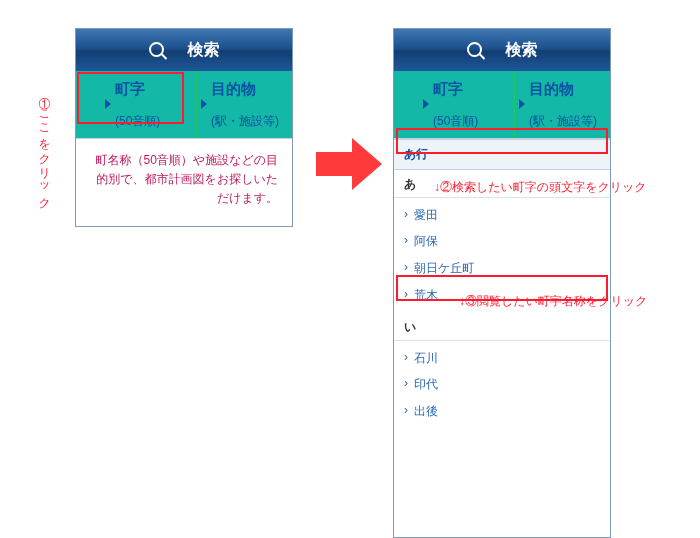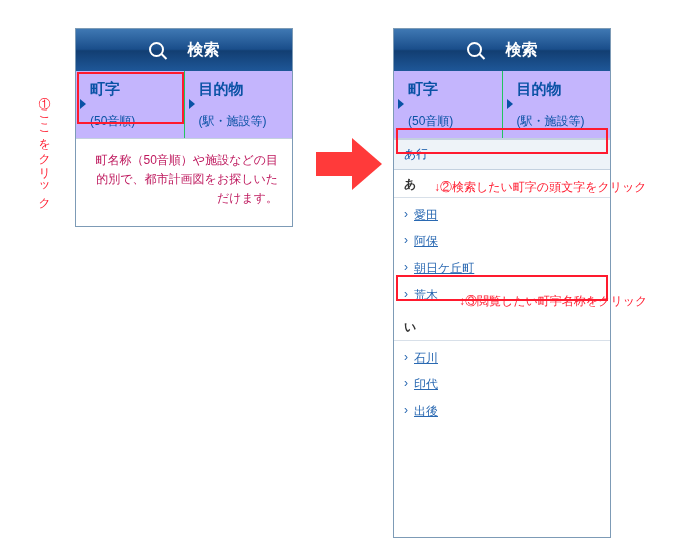--- a/index.html
+++ b/index.html
@@ -39,21 +39,21 @@
   }
   .search-icon::after {
     content: "";
     position: absolute;
     width: 2px; height: 7px;
     background: #fff;
     right: -3px; bottom: -5px;
     transform: rotate(-45deg);
   }
 
-  .tabs { display: flex; background: #c4b5fd; border-bottom: 1px solid #c4d1df; }
+  .tabs { display: flex; background: #14b8a6; border-bottom: 1px solid #c4d1df; padding-left: 25px; }
   .tab {
     flex: 1;
     padding: 10px 6px 8px 14px;
     position: relative;
   }
   .tab + .tab { border-left: 1px solid #22c55e; }
   .tab .chev {
     position: absolute; left: 4px; top: 50%;
     width: 0; height: 0; margin-top: -5px;
     border-top: 5px solid transparent;
@@ -70,37 +70,36 @@
     line-height: 1.6;
     text-align: right;
   }
 
   .section-head {
     background: #eef3f8;
     border-top: 1px solid #c4d1df;
     border-bottom: 1px solid #c4d1df;
     padding: 6px 10px;
     font-size: 12px;
-    font-weight: normal;
+    font-weight: bold;
     color: #0a52a5;
   }
   .letter-head {
     padding: 6px 10px 4px;
     font-size: 12px;
     font-weight: bold;
     color: #333;
     border-bottom: 1px solid #d8e0e9;
   }
   .link-list { padding: 4px 0; }
   .link-item {
     display: block;
     padding: 5px 10px 5px 20px;
     font-size: 12px;
     color: #2a69b2;
-    text-decoration: underline;
     position: relative;
     line-height: 1.4;
   }
   .link-item::before {
     content: "›";
     position: absolute;
     left: 10px; top: 4px;
     color: #2a69b2;
     font-size: 12px;
   }

